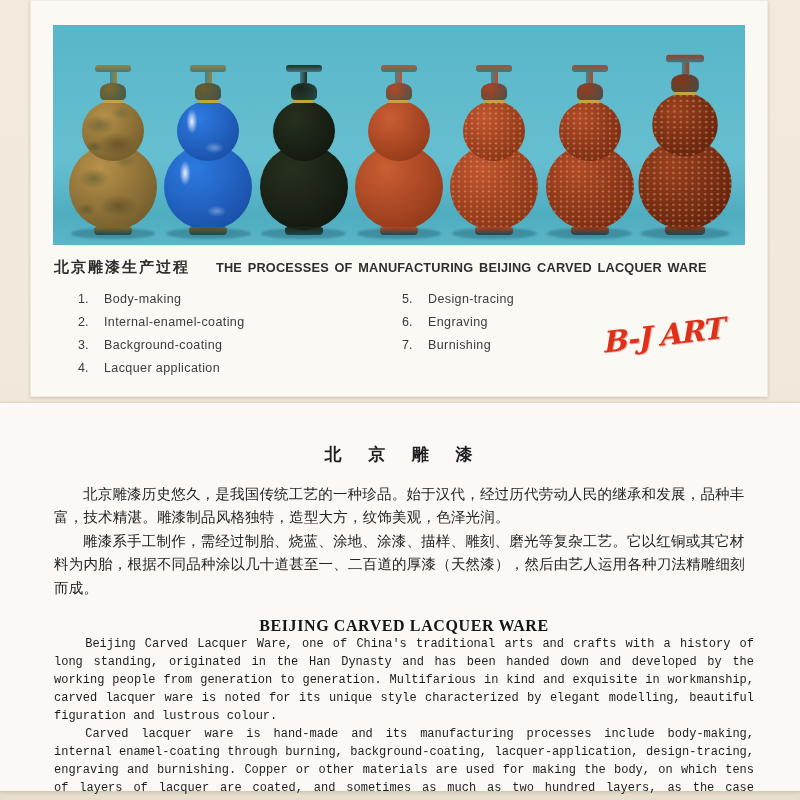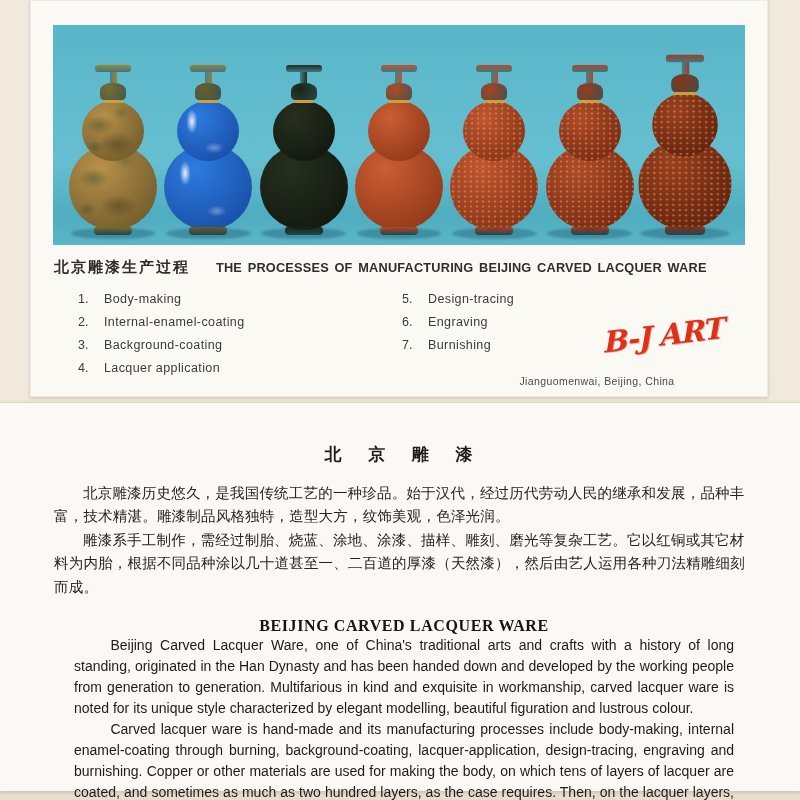--- a/index.html
+++ b/index.html
@@ -63,25 +63,25 @@
 
   
   .logo { position:absolute; right:42px; top:318px; font-family:"DejaVu Serif", serif;
           font-style:italic; font-weight:700; font-size:29px; letter-spacing:-1px;
           transform:rotate(-7deg) skewX(-6deg); text-shadow:1px 1px 0 rgba(180,30,10,.35); }
   .address { position:absolute; right:16px; bottom:7px; width:310px; text-align:center;
              font-size:10.5px; line-height:1.65; letter-spacing:.4px; color:#4a4a4a; }
 
   
   .cn-heading { font-size:17px; font-weight:700; letter-spacing:11px; text-align:center; color:#1d1d1d; margin:20px 0 17px; }
-  .cn-p { font-size:14.5px; line-height:1.62; text-indent:2em; color:#242424; letter-spacing:.2px;font-family:Liberation Mono, monospace; }
+  .cn-p { font-size:14.5px; line-height:1.62; text-indent:2em; color:#242424; letter-spacing:.2px; }
   .en-heading { font-family:"Liberation Serif", serif; font-size:16px; font-weight:700; letter-spacing:.6px;
                 text-align:center; color:#151515; margin:17px 0 0; }
-  .en-p { font-family:Liberation Sans, sans-serif; font-size:14px; line-height:1.5; text-align:justify;
-          text-indent:2.6em; color:#1c1c1c; margin:0 20px; }
+  .en-p { font-family:Liberation Mono, monospace; font-size:12px; line-height:1.5; text-align:justify;
+          text-indent:2.6em; color:#1c1c1c; margin:0 0; }
 </style>
 </head>
 <body>
 
 <div class="page">
 
   <section class="card top-card">
 
     <div class="photo" style="--photo-bg: #58b6c9;">
 
@@ -201,21 +201,20 @@
         <div class="step">
           <span class="num">7.</span>
           <span class="lbl">Burnishing</span>
         </div>
       </div>
     </div>
 
     <div class="logo" style="color: rgb(224, 48, 26);">B-J ART</div>
 
     <div class="address">
-      <div>Jianguomenwai,  Beijing,  China</div>
     </div>
   </section>
 
   <section class="card bottom-card">
     <h2 class="cn-heading">北 京 雕 漆</h2>
     <p class="cn-p">北京雕漆历史悠久，是我国传统工艺的一种珍品。始于汉代，经过历代劳动人民的继承和发展，品种丰富，技术精湛。雕漆制品风格独特，造型大方，纹饰美观，色泽光润。</p>
     <p class="cn-p">雕漆系手工制作，需经过制胎、烧蓝、涂地、涂漆、描样、雕刻、磨光等复杂工艺。它以红铜或其它材料为内胎，根据不同品种涂以几十道甚至一、二百道的厚漆（天然漆），然后由艺人运用各种刀法精雕细刻而成。</p>
 
     <h3 class="en-heading">BEIJING CARVED LACQUER WARE</h3>
     <p class="en-p">Beijing Carved Lacquer Ware, one of China's traditional arts and crafts with a history of long standing, originated in the Han Dynasty and has been handed down and developed by the working people from generation to generation. Multifarious in kind and exquisite in workmanship, carved lacquer ware is noted for its unique style characterized by elegant modelling, beautiful figuration and lustrous colour.</p>

